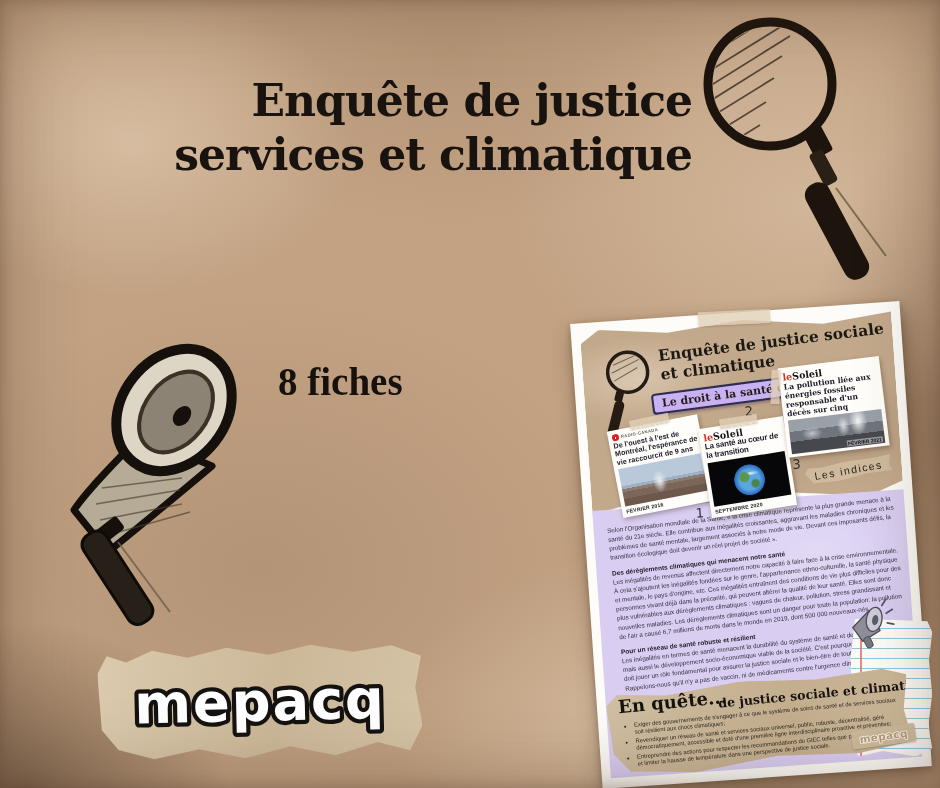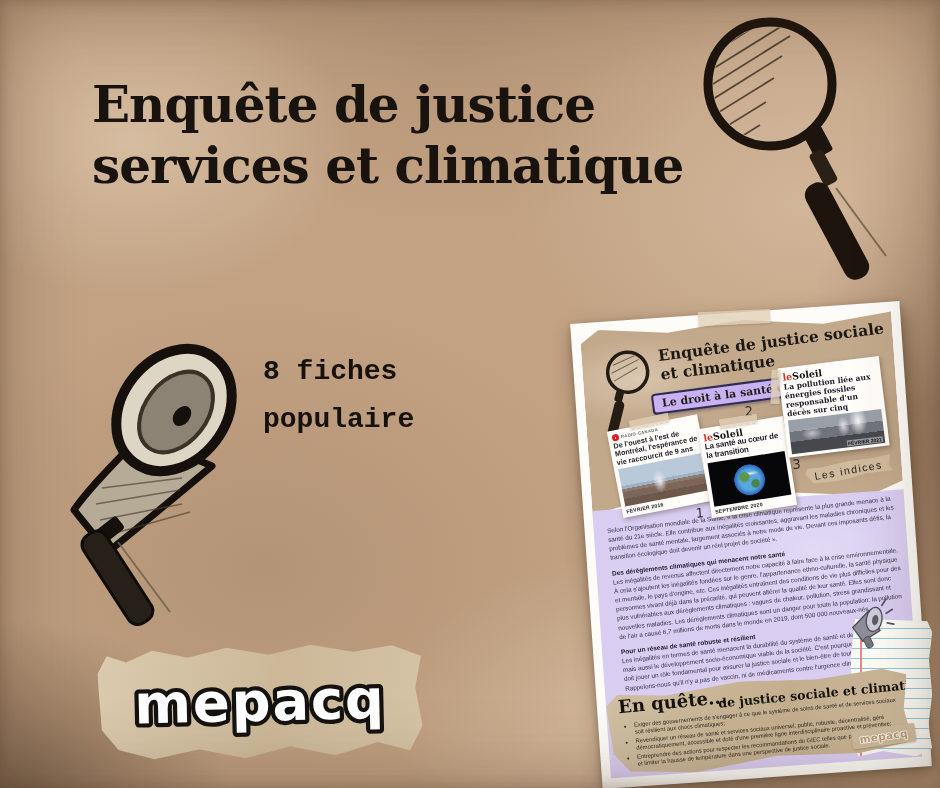--- a/index.html
+++ b/index.html
@@ -14,27 +14,27 @@
       radial-gradient(ellipse 520px 390px at 28% 72%, rgba(122,92,64,.20), transparent 70%),
       radial-gradient(ellipse 330px 240px at 66% 92%, rgba(238,222,198,.35), transparent 70%),
       radial-gradient(ellipse 300px 240px at 2% 100%, rgba(62,44,30,.50), transparent 70%),
       radial-gradient(ellipse 200px 420px at 100% 55%, rgba(80,55,35,.35), transparent 72%);
   }
   .stage::after{
     content:"";position:absolute;inset:0;pointer-events:none;z-index:60;
     box-shadow:inset 0 0 80px rgba(75,50,32,.40), inset 0 0 14px rgba(75,50,32,.30);
   }
   .poster-title{
-    position:absolute;left:92px;top:74px;width:616px;text-align:left;z-index:5;
-    font-family:"DejaVu Serif",serif;font-weight:700;font-size:50px;line-height:1.22;
+    position:absolute;left:76px;top:74px;width:616px;text-align:right;z-index:5;
+    font-family:"DejaVu Serif",serif;font-weight:700;font-size:44px;line-height:1.22;
     color:#191310;letter-spacing:-1px;
   }
   .poster-subtitle{
-    position:absolute;left:263px;top:348px;z-index:5;
-    font-family:Liberation Mono, monospace;font-weight:700;font-size:28px;line-height:1.72;
+    position:absolute;left:278px;top:348px;z-index:5;
+    font-family:Liberation Serif, serif;font-weight:700;font-size:39px;line-height:1.72;
     color:#17110d;
   }
   .icon-svg{position:absolute;z-index:4;}
   
   .mepacq-strip{
     position:absolute;left:98px;top:646px;width:324px;height:112px;z-index:5;
     transform:rotate(-1.3deg);
     background:linear-gradient(100deg,#dbcaae,#ccb899 55%,#d5c3a6);
     box-shadow:1px 3px 6px rgba(70,48,30,.35);
     clip-path:polygon(0% 22%,3% 6%,9% 12%,17% 2%,28% 9%,40% 1%,53% 8%,66% 0%,79% 7%,91% 2%,100% 12%,98% 40%,100% 74%,96% 96%,86% 88%,73% 99%,59% 90%,45% 100%,31% 91%,17% 99%,6% 90%,1% 72%);
@@ -185,21 +185,20 @@
     <ellipse cx="112" cy="82" rx="52" ry="66" transform="rotate(38 112 82)" fill="#ded6c5" stroke="#15100b" stroke-width="10"></ellipse>
     <ellipse cx="114" cy="84" rx="31" ry="45" transform="rotate(38 114 84)" fill="#8d8374" stroke="#3b3227" stroke-width="4"></ellipse>
     <ellipse cx="120" cy="88" rx="8" ry="11" transform="rotate(38 120 88)" fill="#15100b"></ellipse>
     <rect x="28" y="196" width="34" height="16" rx="4" fill="#15100b" transform="rotate(-38 45 204)"></rect>
     <rect x="42" y="198" width="27" height="104" rx="11" fill="#262018" stroke="#0f0b07" stroke-width="3" transform="rotate(-33 55 250)"></rect>
     <line x1="56" y1="214" x2="108" y2="284" stroke="#6b5f4c" stroke-width="2" opacity=".8"></line>
   </svg>
 
   <div class="poster-subtitle">
     <div>8 fiches</div>
-    <div>populaire</div>
   </div>
 
   <div class="mepacq-strip">
     <svg viewBox="0 0 320 100">
       <text x="160" y="70" text-anchor="middle" font-family="DejaVu Sans, sans-serif" font-weight="bold" font-size="58" letter-spacing="2" fill="#ffffff" stroke="#141210" stroke-width="9" stroke-linejoin="round" paint-order="stroke">mepacq</text>
     </svg>
   </div>
 
   <div class="flyer">
 

